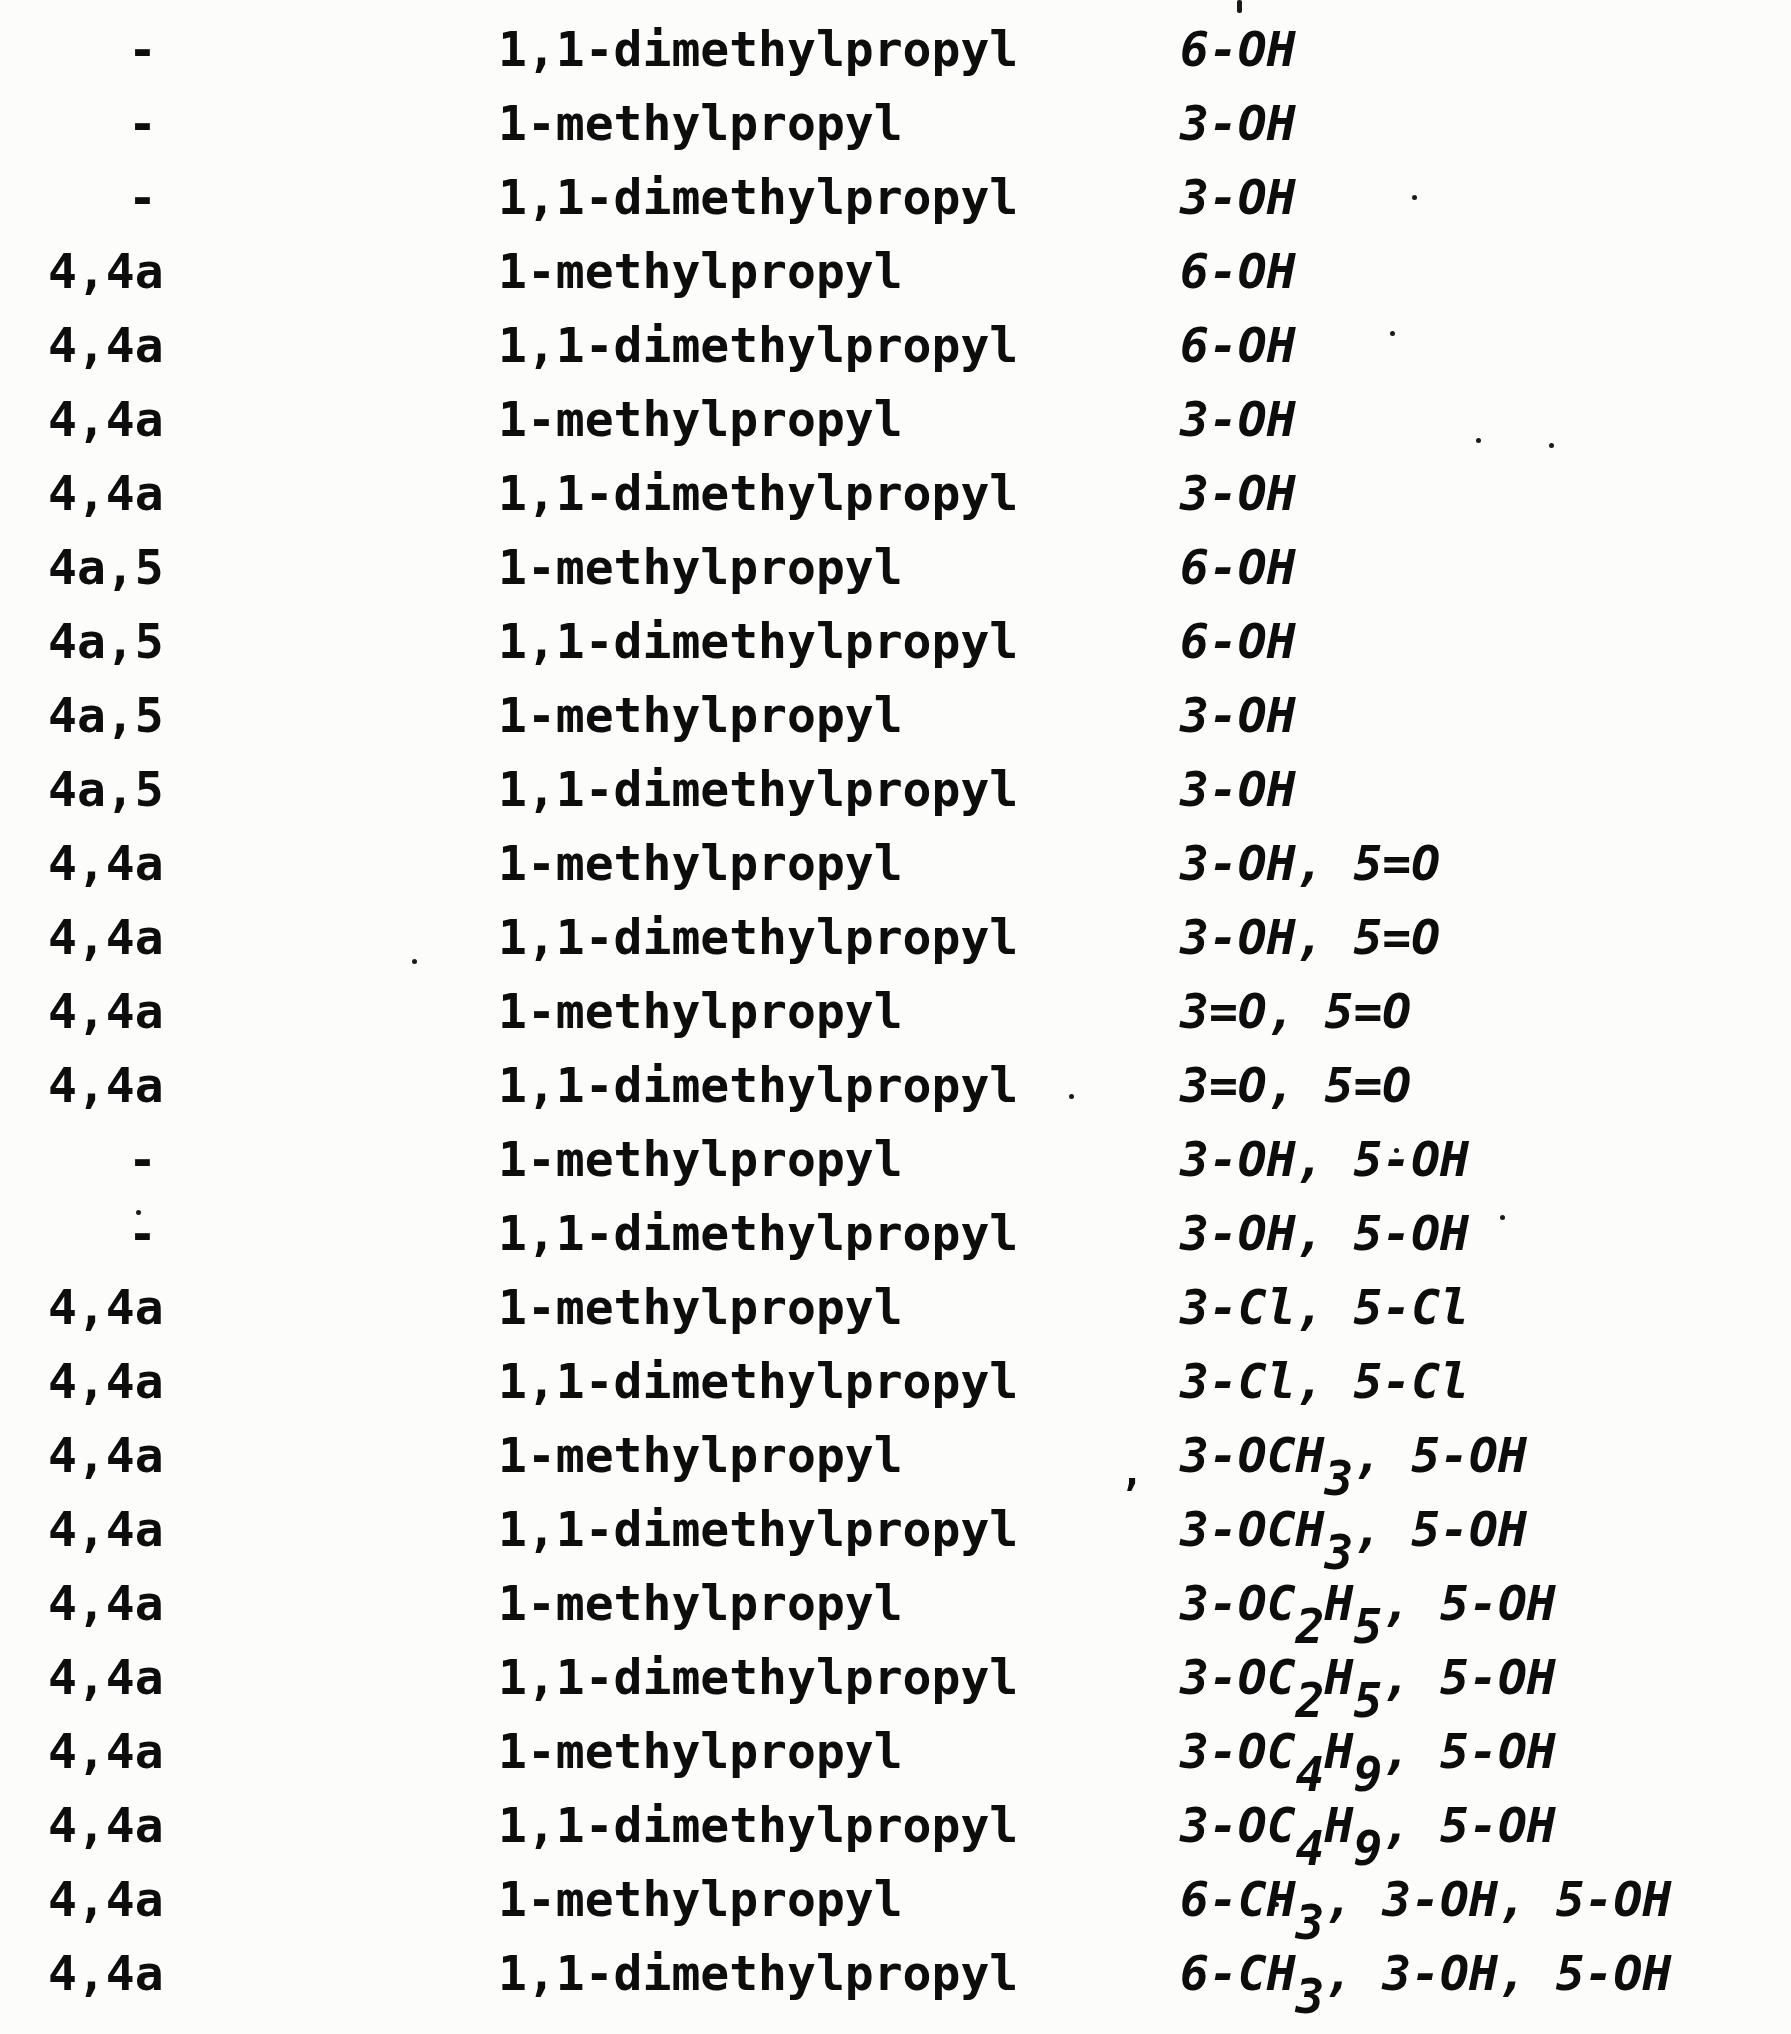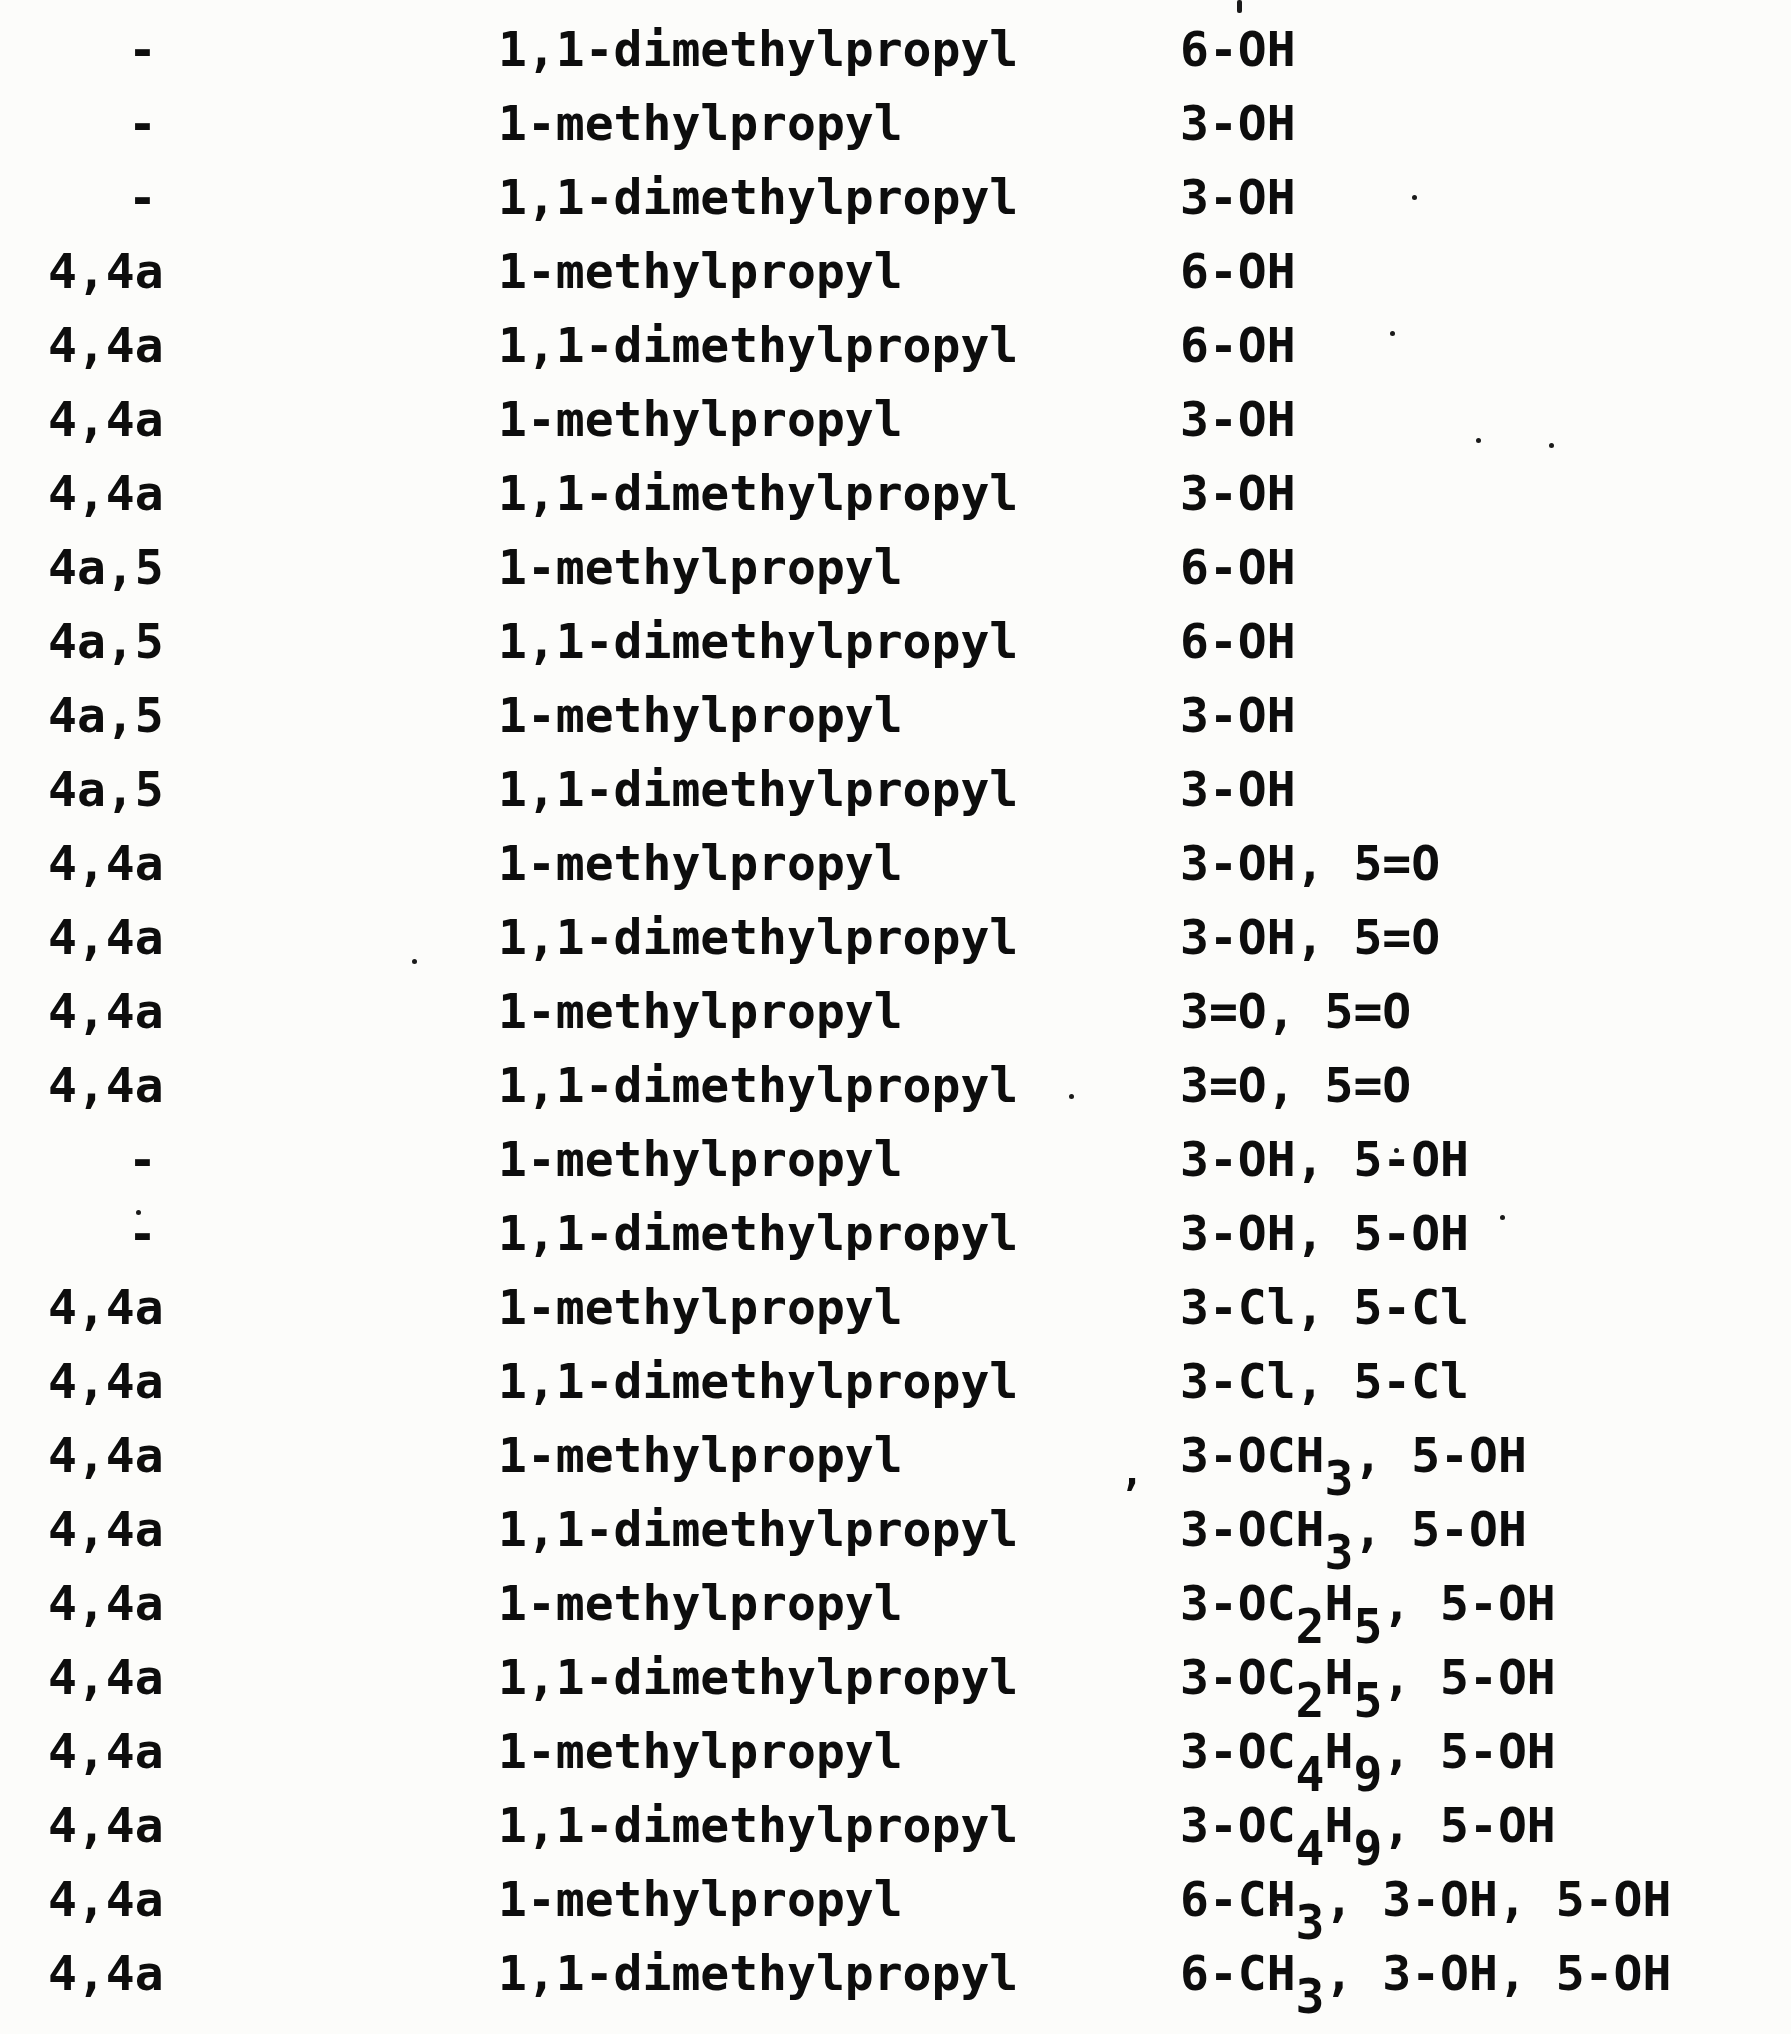--- a/index.html
+++ b/index.html
@@ -31,21 +31,21 @@
     padding-left: 48px;
     box-sizing: border-box;
     color: #0d0d0d;
     font-size: 48px;
     font-weight: 700;
     line-height: 1;
     white-space: nowrap;
   }
   .c1 { width: 450px; flex: none; }
   .c2 { width: 682px; flex: none; }
-  .c3 { flex: 1; }
+  .c3 { flex: 1; font-style: italic; }
   .c1.dash { padding-left: 80px; box-sizing: border-box; }
   .sub {
     position: relative;
     top: 0.48em;
     display: inline-block;
   }
   
   .speck {
     position: absolute;
     background: #1a1a1a;

